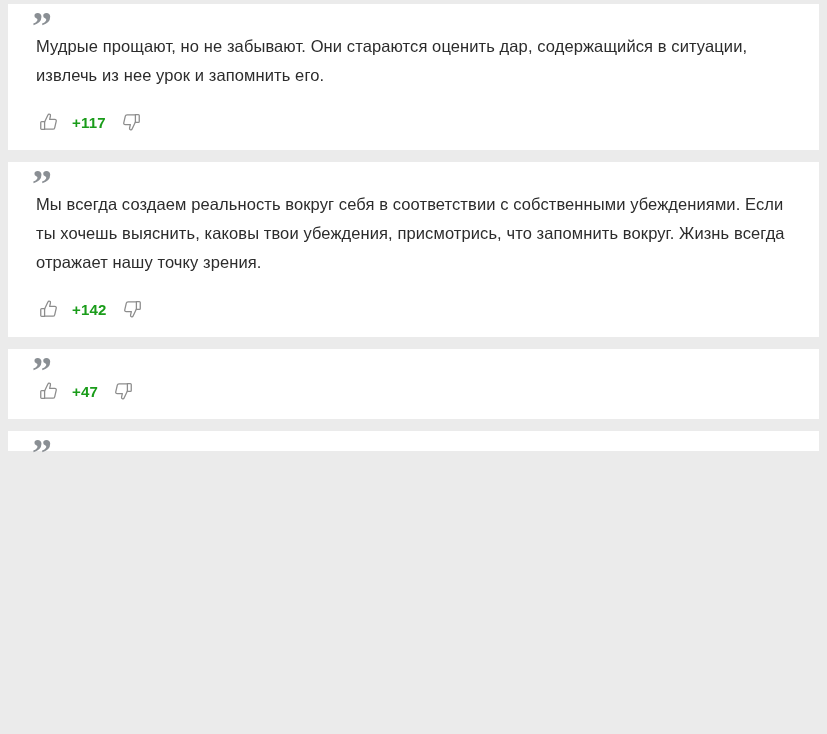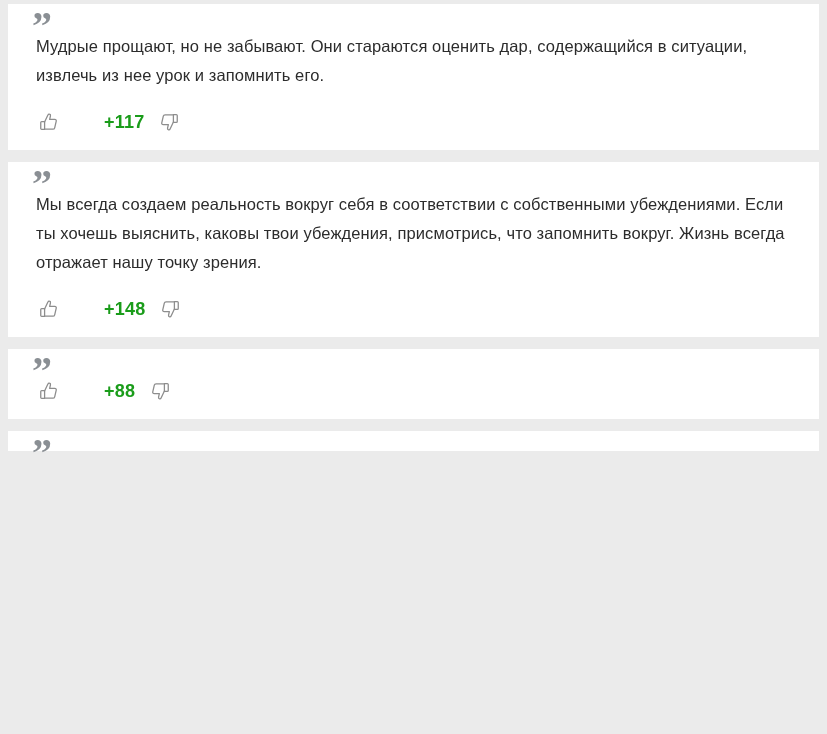--- a/index.html
+++ b/index.html
@@ -63,25 +63,24 @@
   .thumb svg {
     display: block;
   }
   .thumb-up {
     margin-right: 10px;
   }
   .thumb-down {
     margin-left: 12px;
   }
   .rating-count {
-    font-size: 18px;
+    font-size: 15px;
     font-weight: bold;
     color: #1a9c1a;
     letter-spacing: 0.2px;
-    margin-left: 32px;
   }
 </style>
 </head>
 <body>
 
 <div class="page">
 
   <div class="quote-card">
     <div class="quote-mark">”</div>
     <div class="quote-text">Мудрые прощают, но не забывают. Они стараются оценить дар, содержащийся в ситуации, извлечь из нее урок и запомнить его.</div>
@@ -105,40 +104,40 @@
   <div class="quote-card">
     <div class="quote-mark">”</div>
     <div class="quote-text">Мы всегда создаем реальность вокруг себя в соответствии с собственными убеждениями. Если ты хочешь выяснить, каковы твои убеждения, присмотрись, что запомнить вокруг. Жизнь всегда отражает нашу точку зрения.</div>
     <div class="rating-row">
       <span class="thumb thumb-up">
         <svg width="22" height="22" viewBox="0 0 24 24" fill="none" stroke="currentColor" stroke-width="1.4" stroke-linejoin="round" stroke-linecap="round">
           <path d="M4 11.5h3.2V20H4a1 1 0 0 1-1-1v-6.5a1 1 0 0 1 1-1z"></path>
           <path d="M7.2 11.9l3.6-7.5c.3-.7 1-1.1 1.7-.9.8.2 1.3 1 1.1 1.8l-.9 3.8h5.6c1.1 0 1.9 1 1.6 2l-1.7 7.2c-.2.9-1 1.5-1.9 1.5H7.2"></path>
         </svg>
       </span>
-      <span class="rating-count">+148</span>
+      <span class="rating-count">+142</span>
       <span class="thumb thumb-down">
         <svg width="22" height="22" viewBox="0 0 24 24" fill="none" stroke="currentColor" stroke-width="1.4" stroke-linejoin="round" stroke-linecap="round">
           <path d="M20 12.5h-3.2V4H20a1 1 0 0 1 1 1v6.5a1 1 0 0 1-1 1z"></path>
           <path d="M16.8 12.1l-3.6 7.5c-.3.7-1 1.1-1.7.9-.8-.2-1.3-1-1.1-1.8l.9-3.8H5.7c-1.1 0-1.9-1-1.6-2l1.7-7.2C6 4.8 6.8 4.2 7.7 4.2h9.1"></path>
         </svg>
       </span>
     </div>
   </div>
 
   <div class="quote-card">
     <div class="quote-mark">”</div>
     <div class="rating-row">
       <span class="thumb thumb-up">
         <svg width="22" height="22" viewBox="0 0 24 24" fill="none" stroke="currentColor" stroke-width="1.4" stroke-linejoin="round" stroke-linecap="round">
           <path d="M4 11.5h3.2V20H4a1 1 0 0 1-1-1v-6.5a1 1 0 0 1 1-1z"></path>
           <path d="M7.2 11.9l3.6-7.5c.3-.7 1-1.1 1.7-.9.8.2 1.3 1 1.1 1.8l-.9 3.8h5.6c1.1 0 1.9 1 1.6 2l-1.7 7.2c-.2.9-1 1.5-1.9 1.5H7.2"></path>
         </svg>
       </span>
-      <span class="rating-count">+88</span>
+      <span class="rating-count">+47</span>
       <span class="thumb thumb-down">
         <svg width="22" height="22" viewBox="0 0 24 24" fill="none" stroke="currentColor" stroke-width="1.4" stroke-linejoin="round" stroke-linecap="round">
           <path d="M20 12.5h-3.2V4H20a1 1 0 0 1 1 1v6.5a1 1 0 0 1-1 1z"></path>
           <path d="M16.8 12.1l-3.6 7.5c-.3.7-1 1.1-1.7.9-.8-.2-1.3-1-1.1-1.8l.9-3.8H5.7c-1.1 0-1.9-1-1.6-2l1.7-7.2C6 4.8 6.8 4.2 7.7 4.2h9.1"></path>
         </svg>
       </span>
     </div>
   </div>
 
   <div class="quote-card">

